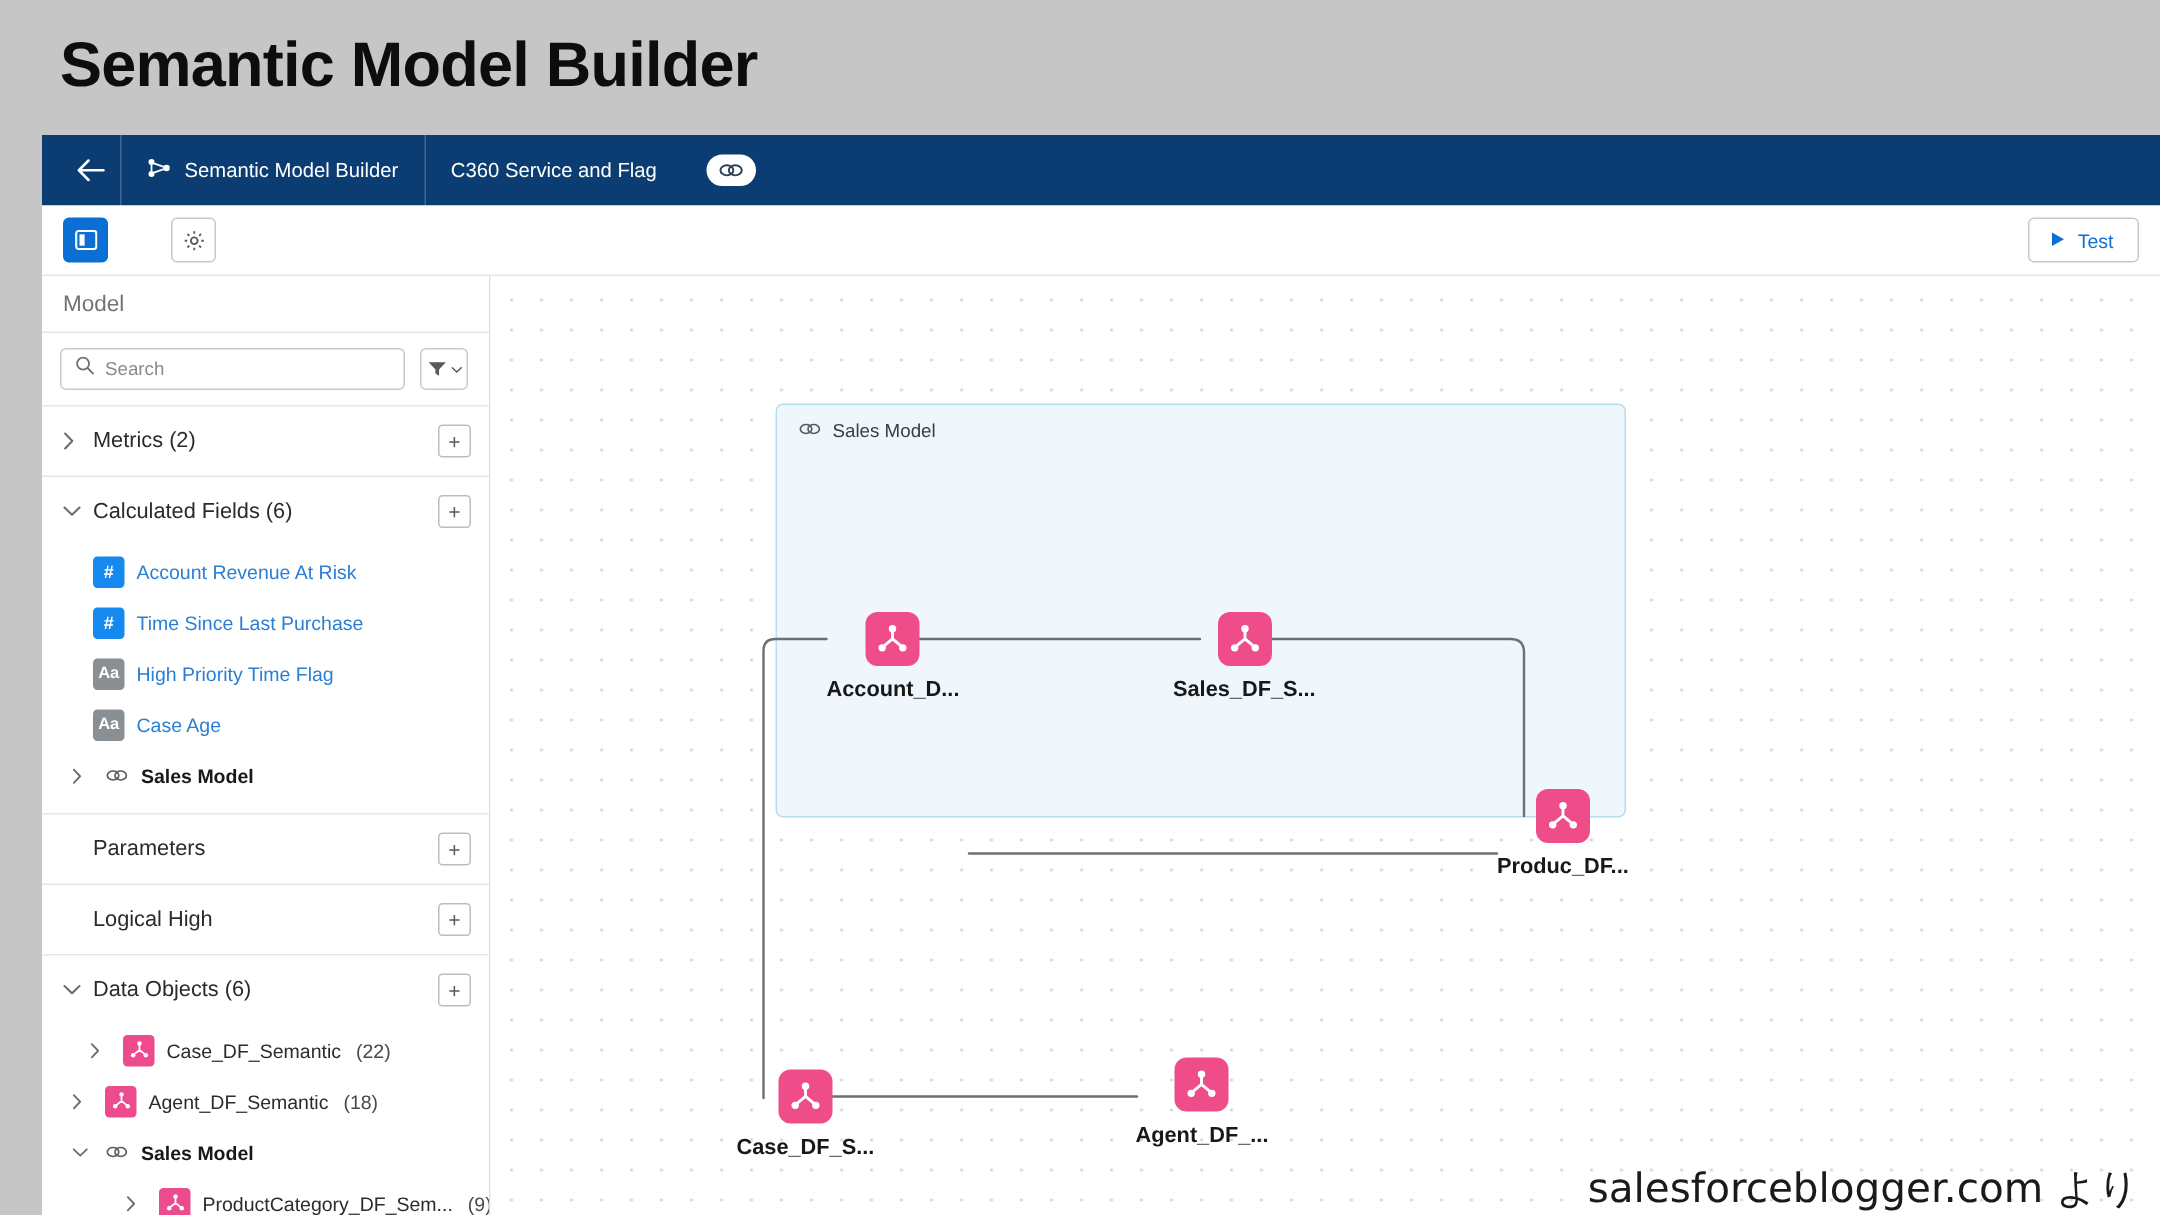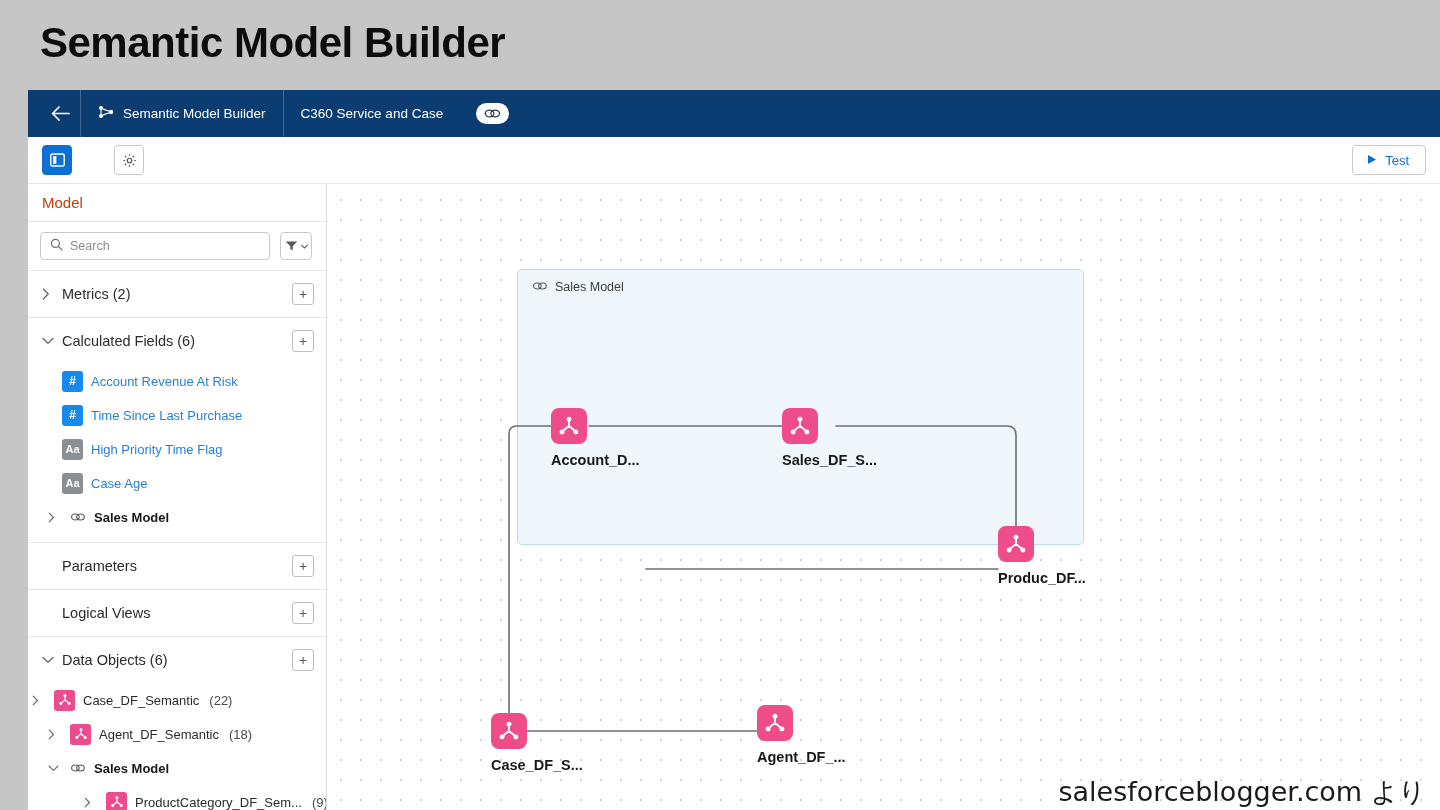--- a/index.html
+++ b/index.html
@@ -114,21 +114,21 @@
     background: #ffffff;
     border-right: 1px solid #dcdcdc;
     overflow: hidden;
     position: relative;
   }
   .sb-header {
     height: 38px;
     display: flex; align-items: center;
     padding: 0 14px;
     font-size: 15px;
-    color: #c2410c;
+    color: #737373;
     border-bottom: 1px solid #e8e8e8;
   }
   .sb-search-row {
     display: flex; align-items: center; gap: 10px;
     padding: 10px 14px 10px 12px;
     border-bottom: 1px solid #e8e8e8;
   }
   .sb-search {
     flex: 1;
     height: 28px;
@@ -244,21 +244,21 @@
   .model-box-title {
     position: absolute;
     left: 14px; top: 10px;
     display: flex; align-items: center; gap: 7px;
     font-size: 12.5px;
     color: #3c3c3c;
   }
 
   .node {
     position: absolute;
-    display: flex; flex-direction: column; align-items: flex-start;
+    display: flex; flex-direction: column; align-items: center;
     z-index: 3;
   }
   .node-icon {
     width: 36px; height: 36px;
     border-radius: 8px;
     background: #ee4d89;
     display: flex; align-items: center; justify-content: center;
   }
   .node-label {
     margin-top: 8px;
@@ -301,21 +301,21 @@
           <circle cx="3" cy="3" r="2" fill="#fff"></circle>
           <circle cx="3" cy="11" r="2" fill="#fff"></circle>
           <circle cx="13" cy="7" r="2.2" fill="#fff"></circle>
           <path d="M4.6 3.9 L11.2 6.3 M4.6 10.1 L11.2 7.7 M3 5 L3 9" stroke="#fff" stroke-width="1.2" fill="none"></path>
         </svg>
       </span>
       <span>Semantic Model Builder</span>
     </div>
     <div class="gn-divider"></div>
     <div class="gn-item">
-      <span>C360 Service and Case</span>
+      <span>C360 Service and Flag</span>
     </div>
     <div class="gn-pill">
       <svg width="17" height="11" viewBox="0 0 17 11" aria-hidden="true">
         <ellipse cx="5.6" cy="5.5" rx="4.3" ry="3.4" fill="none" stroke="#2b3f55" stroke-width="1.3"></ellipse>
         <ellipse cx="11.2" cy="5.5" rx="4.3" ry="3.4" fill="none" stroke="#2b3f55" stroke-width="1.3"></ellipse>
       </svg>
     </div>
   </div>
 
   <div class="toolbar">
@@ -430,38 +430,38 @@
 
       <div class="sb-section">
         <div class="sb-section-head">
           <span class="sb-section-title nopad">Parameters</span>
           <span class="sb-add">+</span>
         </div>
       </div>
 
       <div class="sb-section">
         <div class="sb-section-head">
-          <span class="sb-section-title nopad">Logical Views</span>
+          <span class="sb-section-title nopad">Logical High</span>
           <span class="sb-add">+</span>
         </div>
       </div>
 
       <div class="sb-section" style="border-bottom:none">
         <div class="sb-section-head">
           <span class="sb-caret">
             <svg width="12" height="8" viewBox="0 0 12 8" aria-hidden="true">
               <path d="M1 1.4 L6 6.2 L11 1.4" stroke="#6d6d6d" stroke-width="1.4" fill="none" stroke-linecap="round" stroke-linejoin="round"></path>
             </svg>
           </span>
           <span class="sb-section-title">Data Objects (6)</span>
           <span class="sb-add">+</span>
         </div>
         <div class="sb-items">
 
-          <div class="sb-item" style="padding-left:4px">
+          <div class="sb-item" style="padding-left:32px">
             <span class="row-caret">
               <svg width="7" height="11" viewBox="0 0 8 12" aria-hidden="true">
                 <path d="M1.4 1 L6.2 6 L1.4 11" stroke="#6d6d6d" stroke-width="1.4" fill="none" stroke-linecap="round" stroke-linejoin="round"></path>
               </svg>
             </span>
             <span class="ic-sq obj">
               <svg width="14" height="14" viewBox="0 0 16 16" aria-hidden="true">
                 <circle cx="8" cy="3" r="1.7" fill="#fff"></circle>
                 <circle cx="3.2" cy="12" r="1.7" fill="#fff"></circle>
                 <circle cx="12.8" cy="12" r="1.7" fill="#fff"></circle>

